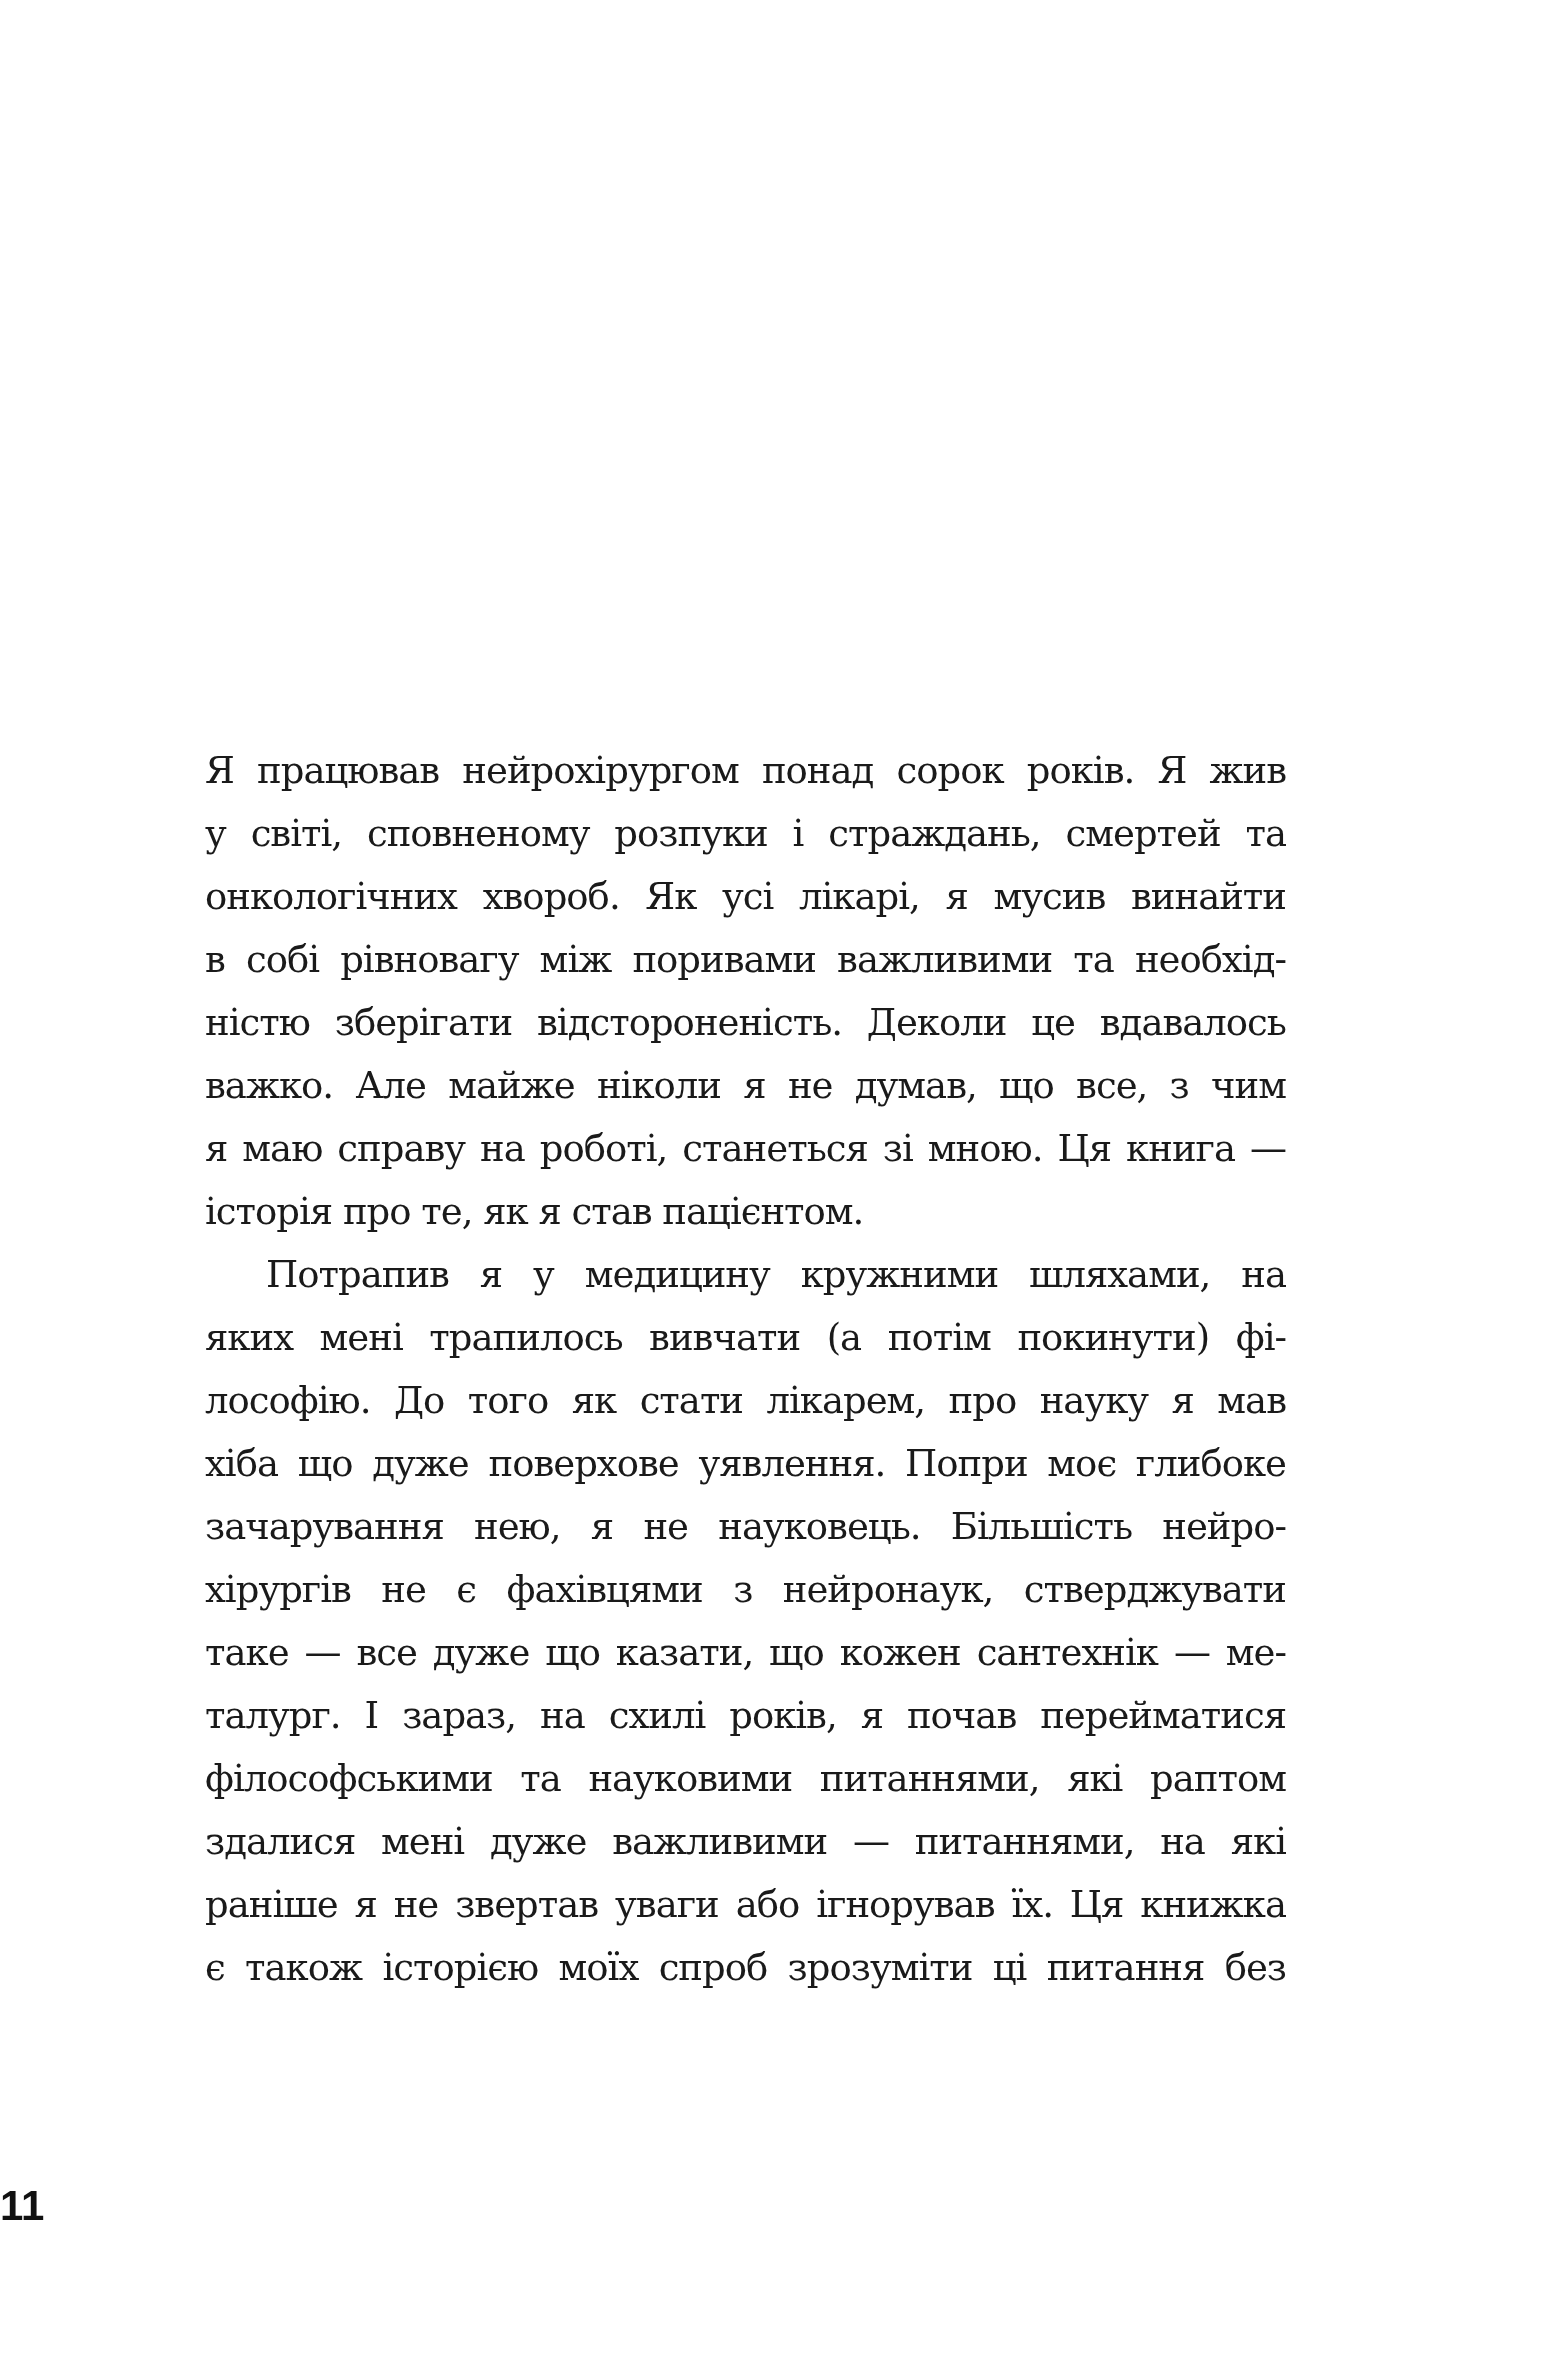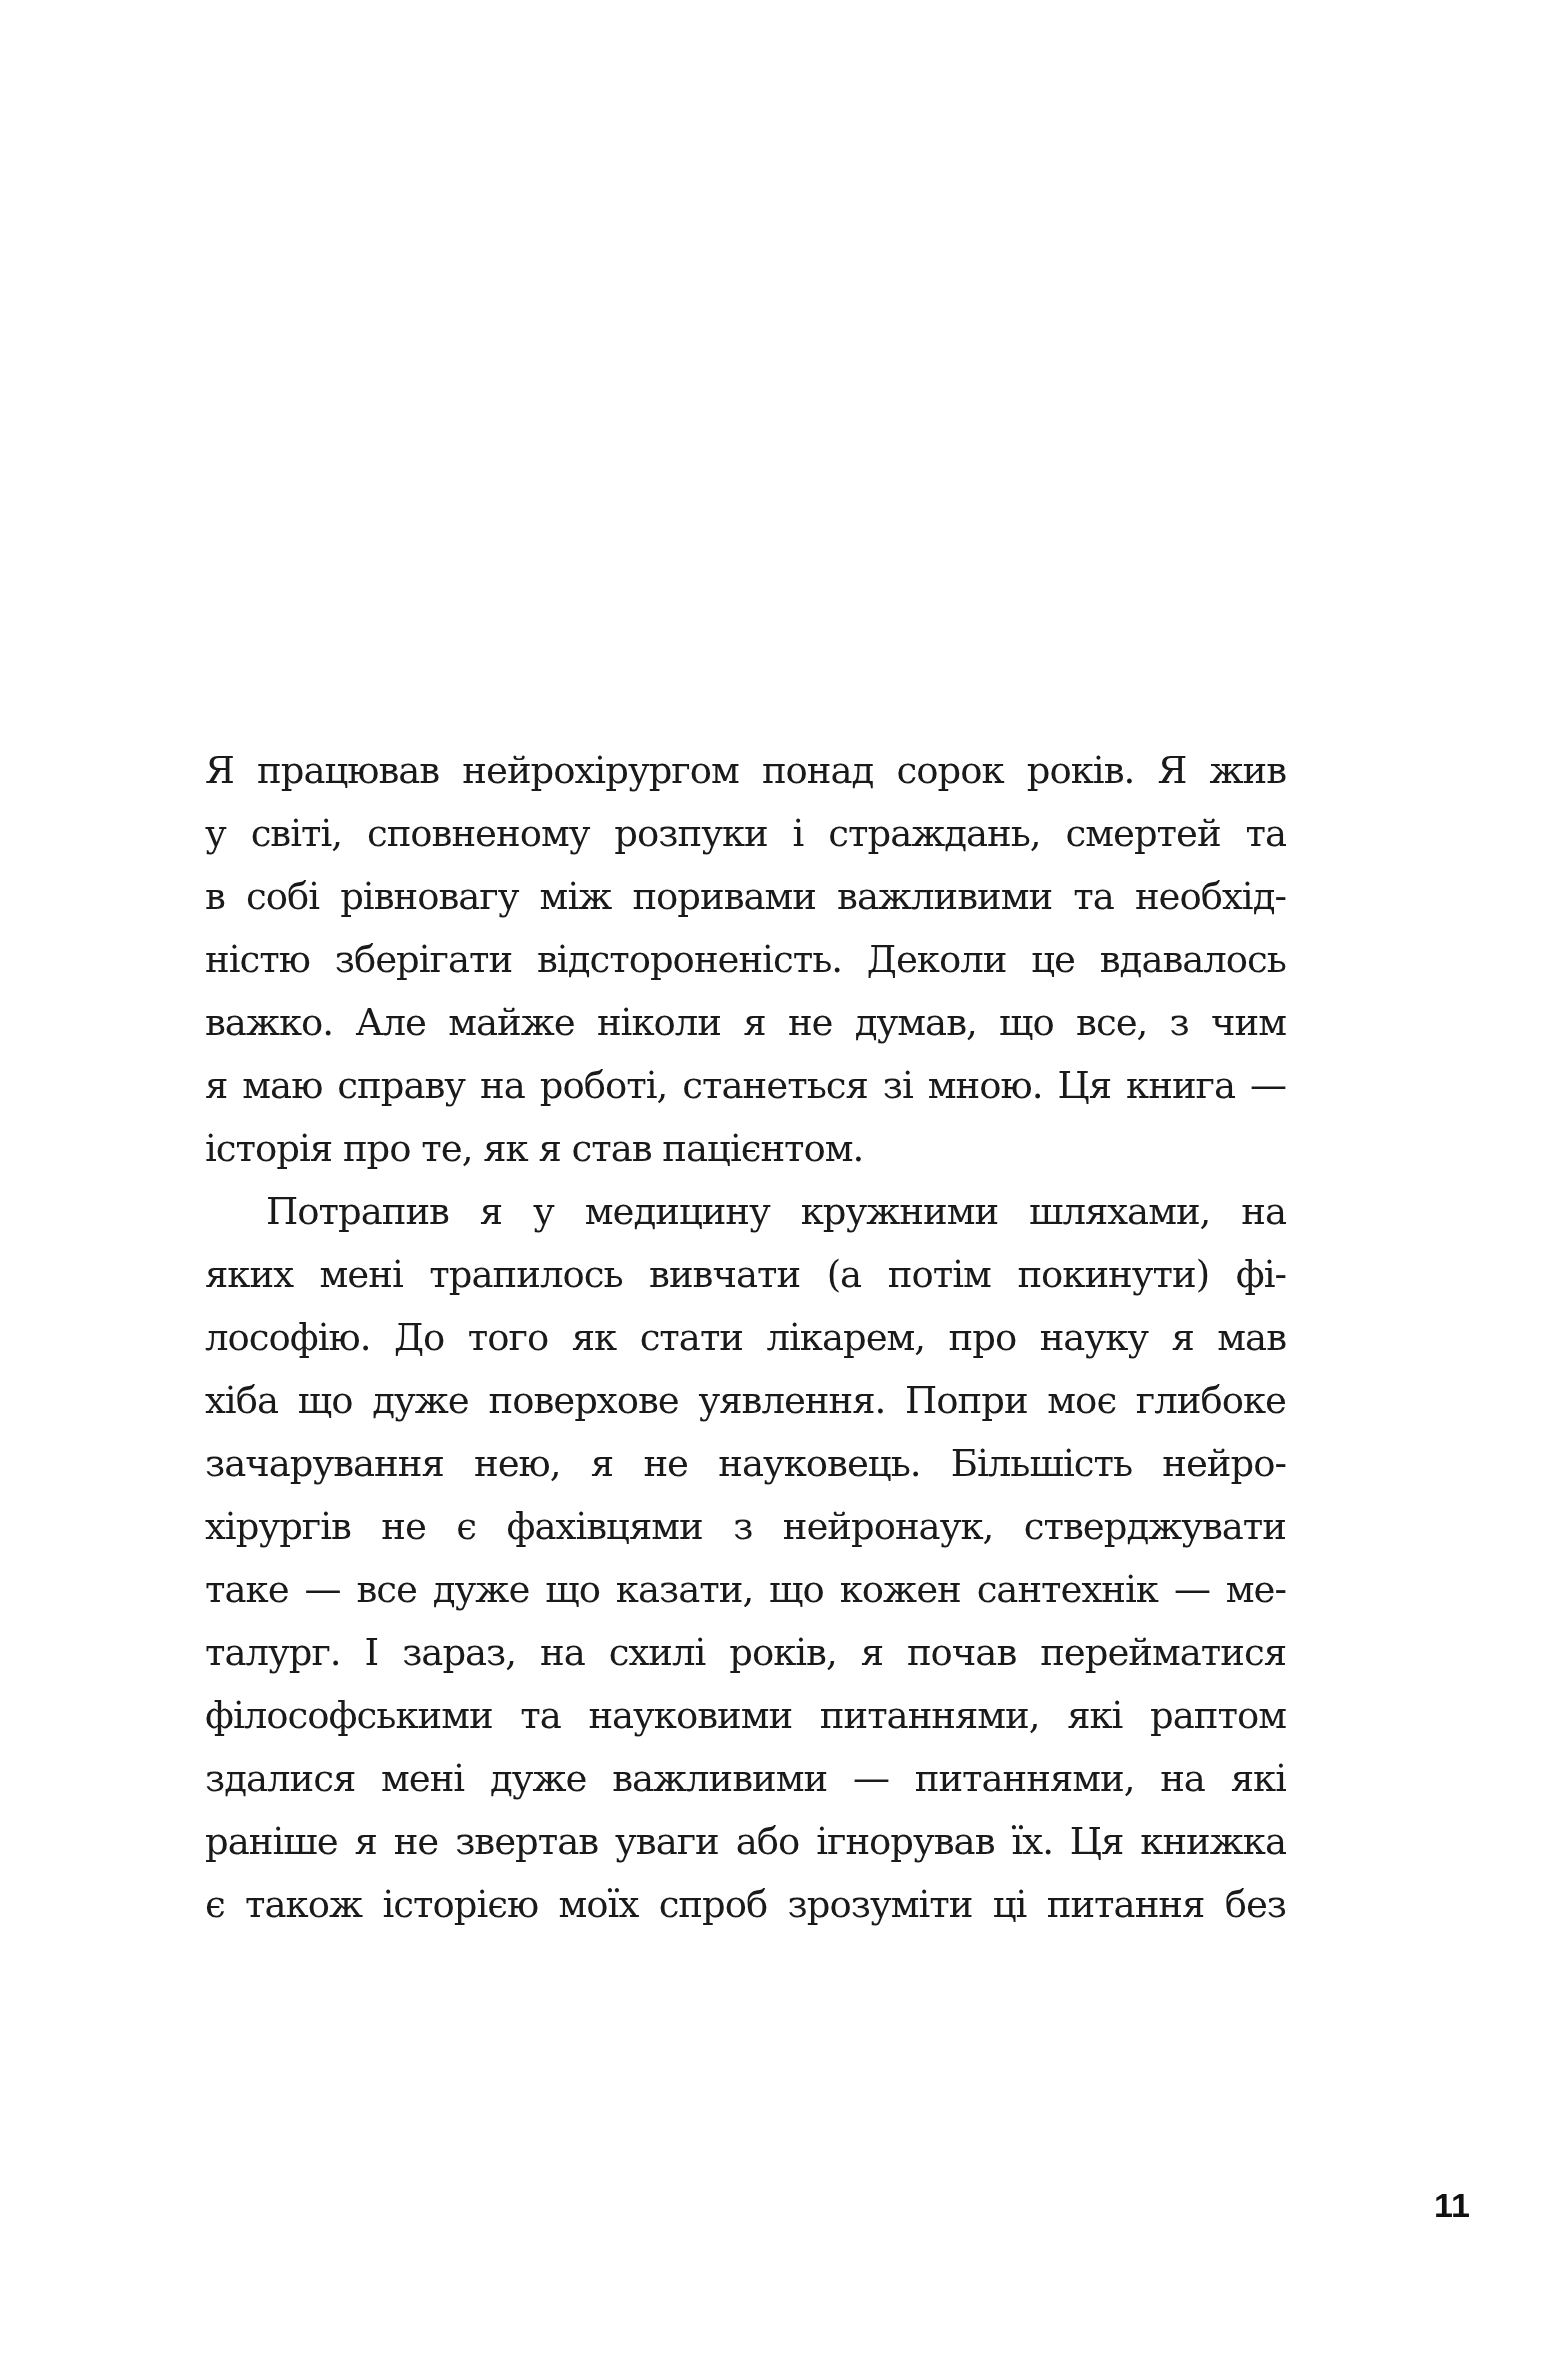--- a/index.html
+++ b/index.html
@@ -44,37 +44,38 @@
       text-align-last: left;
     }
     .line.indent {
       padding-left: 61px;
     }
     .page-number {
       position: absolute;
       left: 0;
       width: 1470px;
       top: 2177px;
-      text-align: right;
+      text-align: left;
       font-family: "Liberation Sans", "DejaVu Sans", sans-serif;
       font-weight: bold;
-      font-size: 34px;
+      font-size: 42px;
       line-height: 39px;
       color: #111111;
     }
   </style>
 </head>
 <body>
 
 <div class="page">
   <div class="text-block">
 
     <div class="paragraph">
       <span class="line">Я працював нейрохірургом понад сорок років. Я жив</span>
       <span class="line">у світі, сповненому розпуки і страждань, смертей та</span>
+      <span class="line">онкологічних хвороб. Як усі лікарі, я мусив винайти</span>
       <span class="line">в собі рівновагу між поривами важливими та необхід-</span>
       <span class="line">ністю зберігати відстороненість. Деколи це вдавалось</span>
       <span class="line">важко. Але майже ніколи я не думав, що все, з чим</span>
       <span class="line">я маю справу на роботі, станеться зі мною. Ця книга —</span>
       <span class="line last">історія про те, як я став пацієнтом.</span>
     </div>
 
     <div class="paragraph">
       <span class="line indent">Потрапив я у медицину кружними шляхами, на</span>
       <span class="line">яких мені трапилось вивчати (а потім покинути) фі-</span>

